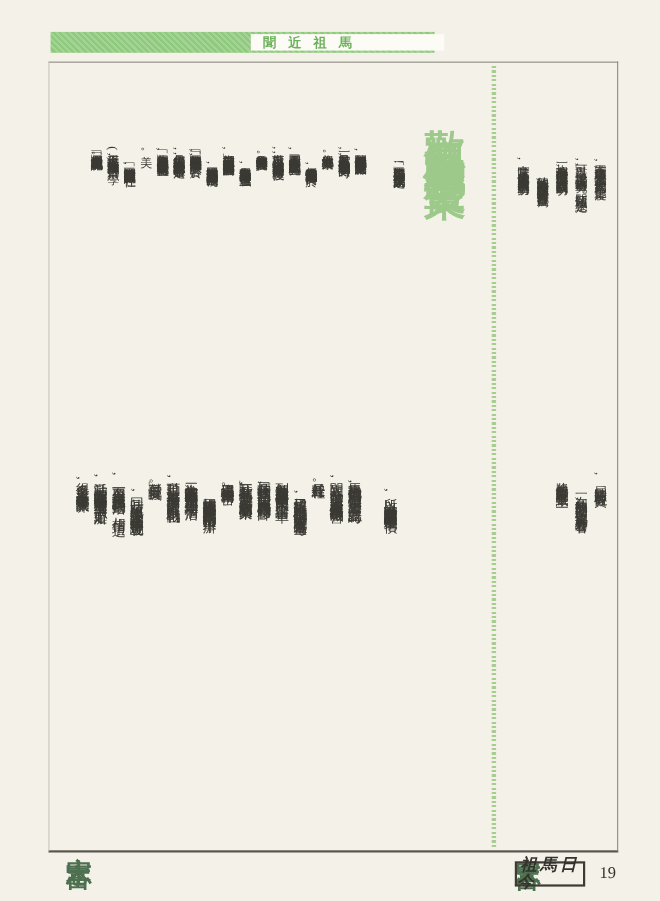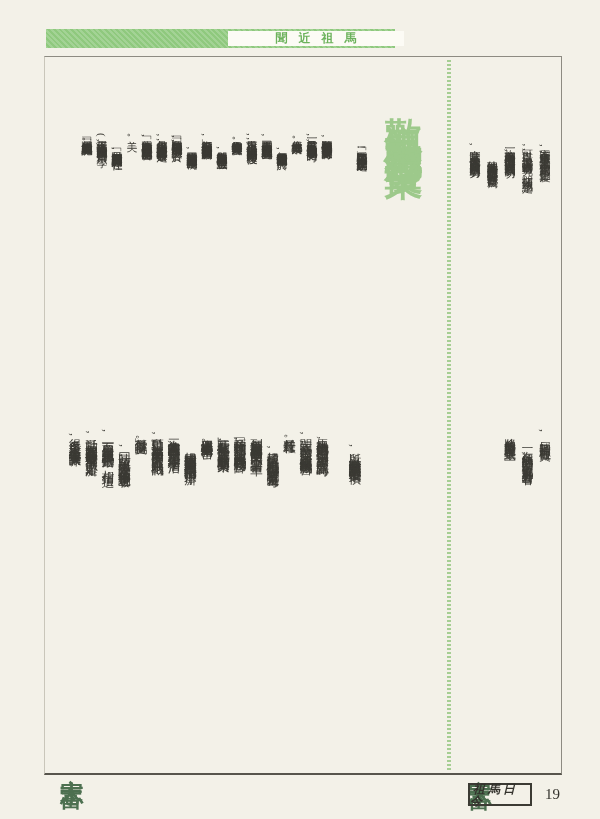--- a/index.html
+++ b/index.html
@@ -7,21 +7,21 @@
     width:600px;height:819px;position:relative;overflow:hidden;
     background:#f3f1e8;
     font-family:"Liberation Serif","DejaVu Serif",serif;
     color:#3b3a34;
   }
   
   .header-band{position:absolute;left:46px;top:29px;width:349px;height:19px;
     background:#8fc97e;
     background-image:repeating-linear-gradient(45deg,rgba(255,255,255,.18) 0 2px,rgba(0,0,0,0) 2px 4px);}
   .header-inner{position:absolute;left:182px;top:2px;width:176px;height:15px;
-    background:#fcfbf5;display:flex;align-items:center;justify-content:center;font-family:Liberation Mono, monospace;}
+    background:#fcfbf5;display:flex;align-items:center;justify-content:flex-start;}
   .header-inner span{font-size:12px;font-weight:bold;color:#6cb25c;letter-spacing:11px;text-indent:11px;line-height:1;}
   
   .frame{position:absolute;left:44px;top:56px;width:518px;height:719px;box-sizing:border-box;
     border-top:1px solid #8d8b82;border-right:1px solid #8d8b82;
     border-left:1px solid #c9c6ba;border-bottom:2px solid #57554d;}
   
   .divider{position:absolute;left:402px;top:3px;bottom:3px;width:4px;
     background-image:repeating-linear-gradient(to bottom,#a6ce93 0 2px,rgba(0,0,0,0) 2px 4px);}
   
   .vtext{writing-mode:vertical-rl;text-orientation:mixed;}
@@ -39,21 +39,21 @@
   .top-band{position:absolute;left:14px;top:75px;width:310px;height:282px;}
   .top-band p.col{font-size:11px;line-height:15px;letter-spacing:.2px;}
   .top-band p.col:first-child{margin-left:20px;}
   .bottom-band{position:absolute;left:14px;top:372px;width:304px;height:345px;}
   .bottom-band p.col{font-size:12.5px;line-height:16.5px;letter-spacing:.8px;}
   .bottom-band p.col:first-child{margin-left:16px;}
   .main-author{position:absolute;left:14px;bottom:4px;}
   
   .footer-box{position:absolute;left:468px;top:783px;width:64px;height:23px;box-sizing:border-box;
     border:2px solid #3c3b34;display:flex;align-items:center;justify-content:center;background:transparent;}
-  .footer-box span{font-size:12px;font-weight:bold;font-style:italic;letter-spacing:3px;text-indent:3px;color:#33322c;line-height:1;}
+  .footer-box span{font-size:15px;font-weight:bold;font-style:italic;letter-spacing:3px;text-indent:3px;color:#33322c;line-height:1;}
   .page-number{position:absolute;left:545px;top:785px;font-size:15px;color:#33322c;line-height:1.2;}
 </style>
 </head>
 <body>
 
 <div class="header-band">
   <div class="header-inner">
     <span>聞近祖馬</span>
   </div>
 </div>

